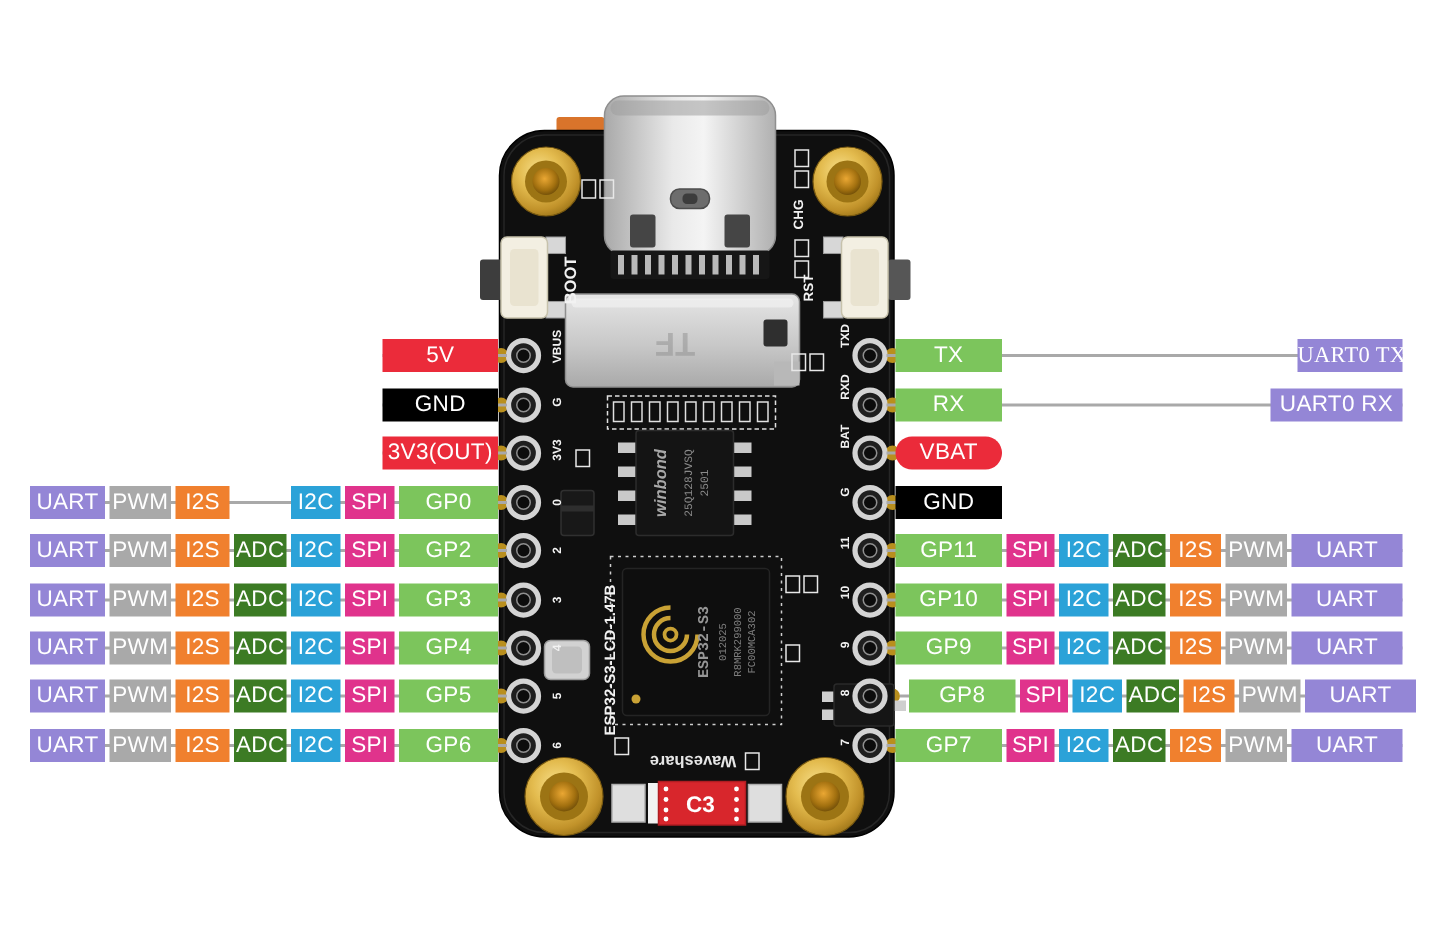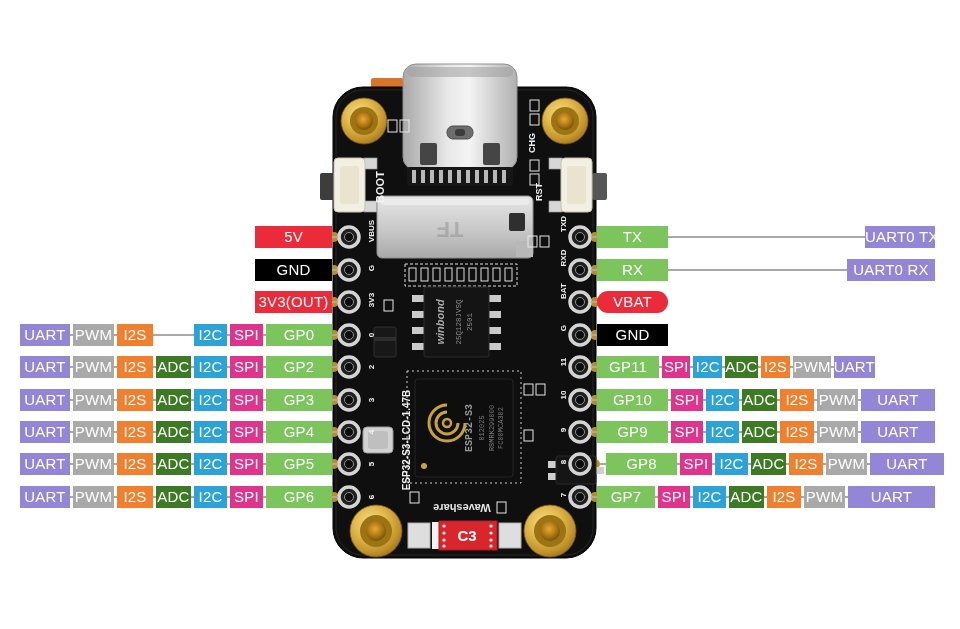--- a/index.html
+++ b/index.html
@@ -388,37 +388,37 @@
         <div class="pin-cap k-i2s" style="width: 36px;">I2S</div>
         <div class="pin-cap k-adc" style="width: 35px;">ADC</div>
         <div class="pin-cap k-i2c" style="width: 33px;">I2C</div>
         <div class="pin-cap k-spi" style="width: 33px;">SPI</div>
         <div class="pin-cap k-gpio" style="flex: 1 1 0%;">GP6</div>
       </div>
       <div class="pin-row" style="left: 597px; top: 226px; width: 338px;">
         <div class="wire" style="left: -6px; right: 0px;"></div>
         <div class="pin-cap k-gpio" style="width: 71px;">TX</div>
         <div class="pin-cap k-spacer" style="flex: 1 1 0%;"></div>
-        <div class="pin-cap k-uart" style="width: 70px;">UART0 TX</div>
+        <div class="pin-cap k-uart" style="width: 70px; font-family: Liberation Serif, serif;">UART0 TX</div>
       </div>
       <div class="pin-row" style="left: 597px; top: 259px; width: 338px;">
         <div class="wire" style="left: -6px; right: 0px;"></div>
         <div class="pin-cap k-gpio" style="width: 71px;">RX</div>
         <div class="pin-cap k-spacer" style="flex: 1 1 0%;"></div>
         <div class="pin-cap k-uart" style="width: 88px;">UART0 RX</div>
       </div>
       <div class="pin-row" style="left: 597px; top: 291px; width: 71px;">
         <div class="wire" style="left: -6px; right: 0px;"></div>
         <div class="pin-cap k-power" style="width: 71px; border-radius: 11px;">VBAT</div>
       </div>
       <div class="pin-row" style="left: 597px; top: 324px; width: 71px;">
         <div class="wire" style="left: -6px; right: 0px;"></div>
         <div class="pin-cap k-ground" style="width: 71px;">GND</div>
       </div>
-      <div class="pin-row" style="left: 597px; top: 356px; width: 278px;">
+      <div class="pin-row" style="left: 597px; top: 356px; width: 338px;">
         <div class="wire" style="left: -6px; right: 0px;"></div>
         <div class="pin-cap k-gpio" style="width: 71px;">GP11</div>
         <div class="pin-cap k-spi" style="width: 32px;">SPI</div>
         <div class="pin-cap k-i2c" style="width: 33px;">I2C</div>
         <div class="pin-cap k-adc" style="width: 35px;">ADC</div>
         <div class="pin-cap k-i2s" style="width: 34px;">I2S</div>
         <div class="pin-cap k-pwm" style="width: 41px;">PWM</div>
         <div class="pin-cap k-uart" style="flex: 1 1 0%;">UART</div>
       </div>
       <div class="pin-row" style="left: 597px; top: 389px; width: 338px;">
@@ -446,21 +446,21 @@
         <div class="pin-cap k-gpio" style="width: 71px;">GP8</div>
         <div class="pin-cap k-spi" style="width: 32px;">SPI</div>
         <div class="pin-cap k-i2c" style="width: 33px;">I2C</div>
         <div class="pin-cap k-adc" style="width: 35px;">ADC</div>
         <div class="pin-cap k-i2s" style="width: 34px;">I2S</div>
         <div class="pin-cap k-pwm" style="width: 41px;">PWM</div>
         <div class="pin-cap k-uart" style="flex: 1 1 0%;">UART</div>
       </div>
       <div class="pin-row" style="left: 597px; top: 486px; width: 338px;">
         <div class="wire" style="left: -6px; right: 0px;"></div>
-        <div class="pin-cap k-gpio" style="width: 58px;">GP7</div>
+        <div class="pin-cap k-gpio" style="width: 71px;">GP7</div>
         <div class="pin-cap k-spi" style="width: 32px;">SPI</div>
         <div class="pin-cap k-i2c" style="width: 33px;">I2C</div>
         <div class="pin-cap k-adc" style="width: 35px;">ADC</div>
         <div class="pin-cap k-i2s" style="width: 34px;">I2S</div>
         <div class="pin-cap k-pwm" style="width: 41px;">PWM</div>
         <div class="pin-cap k-uart" style="flex: 1 1 0%;">UART</div>
       </div>
     </div>
 </div>
 

